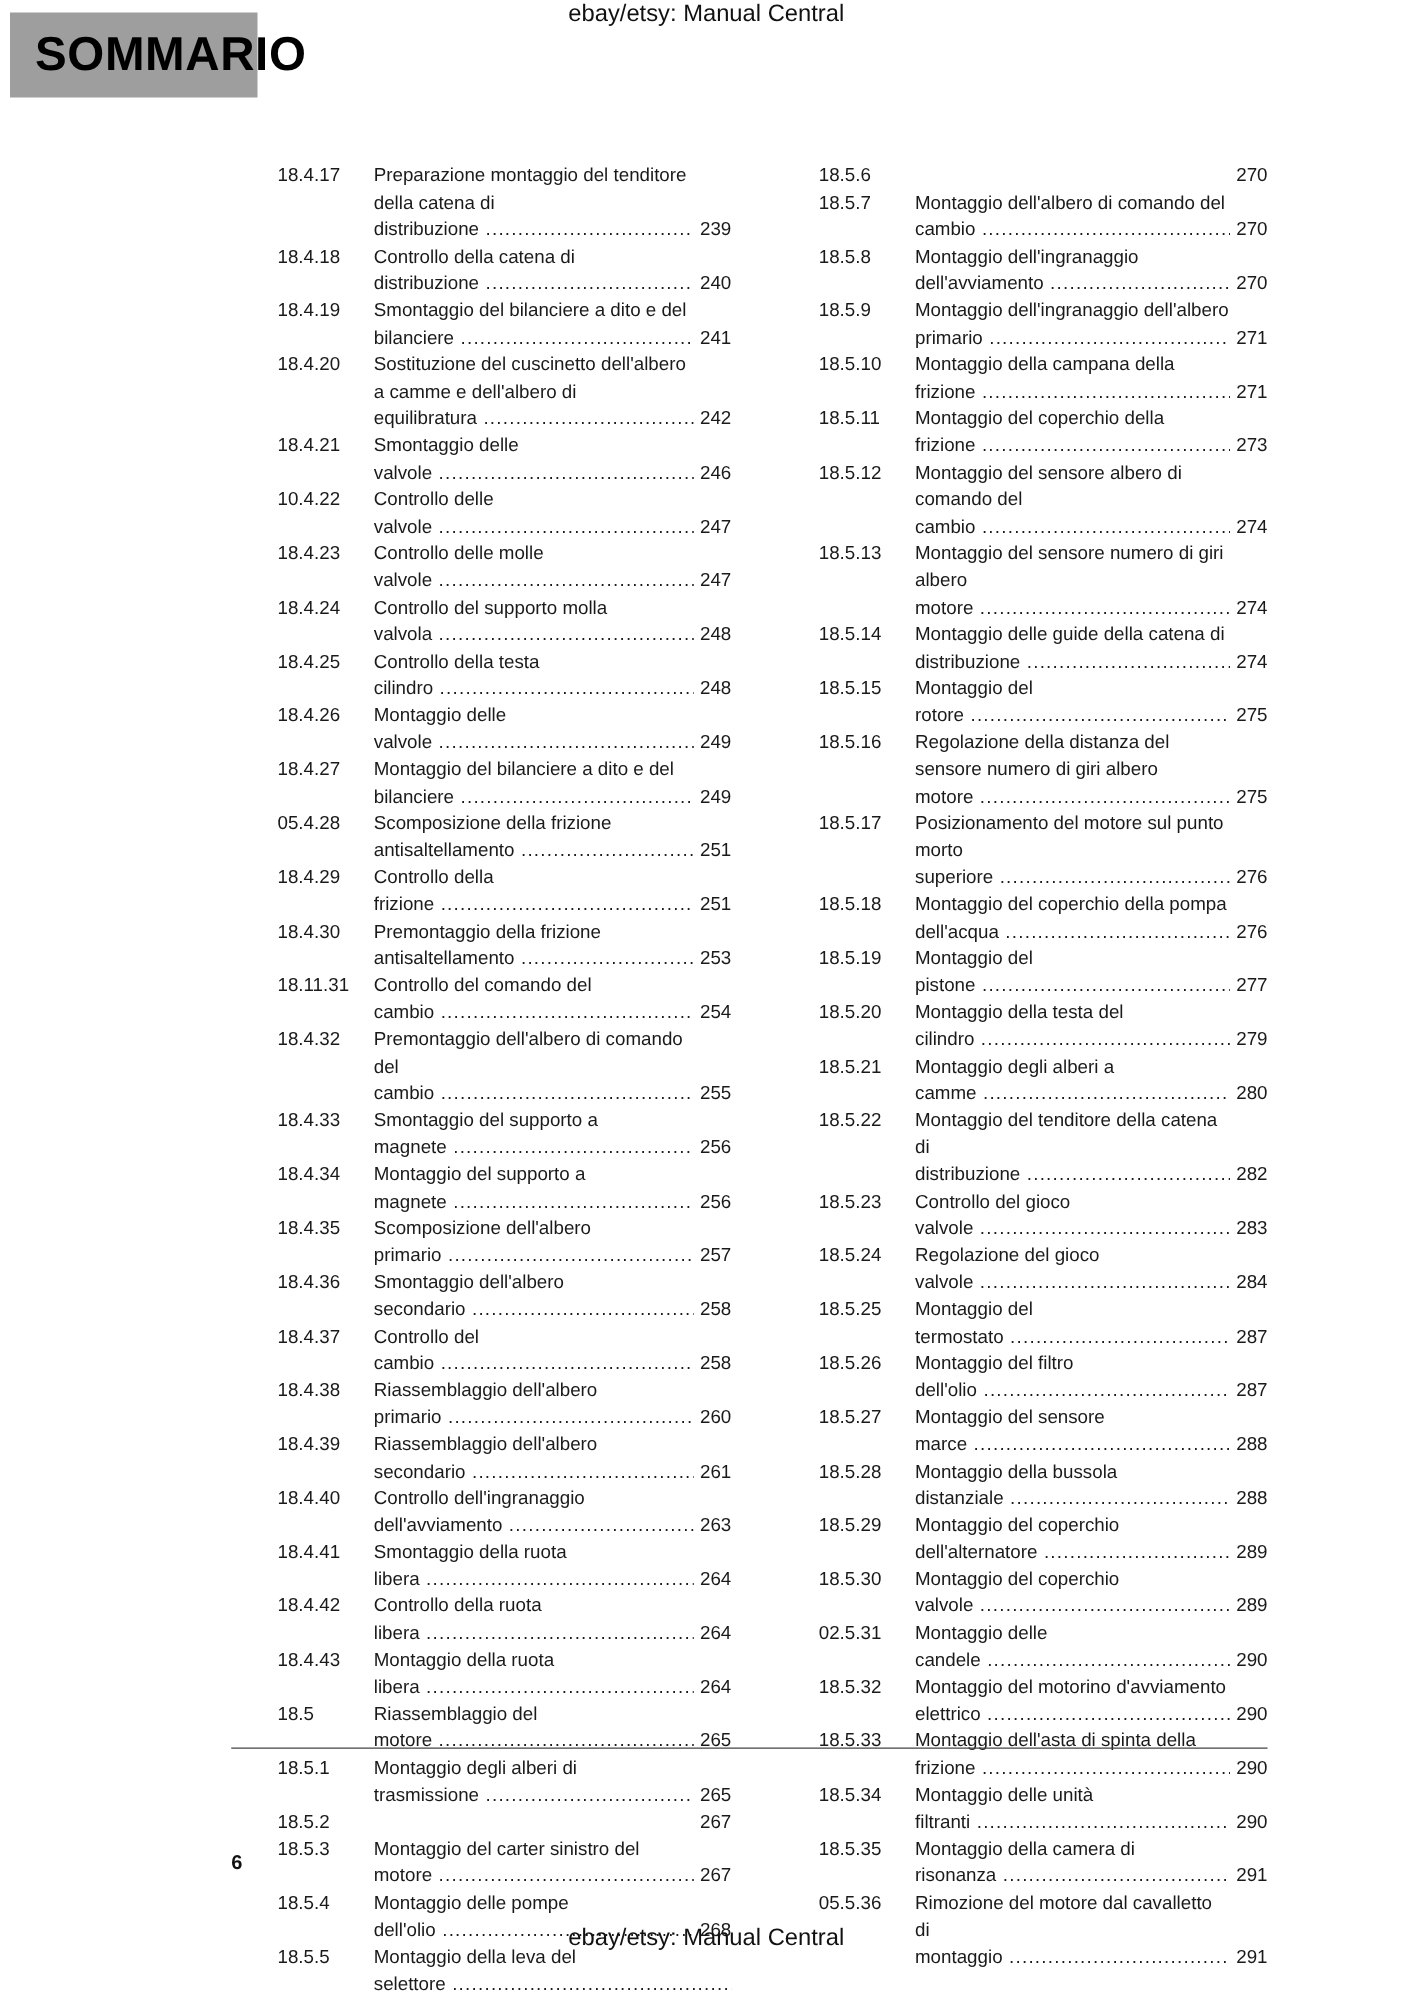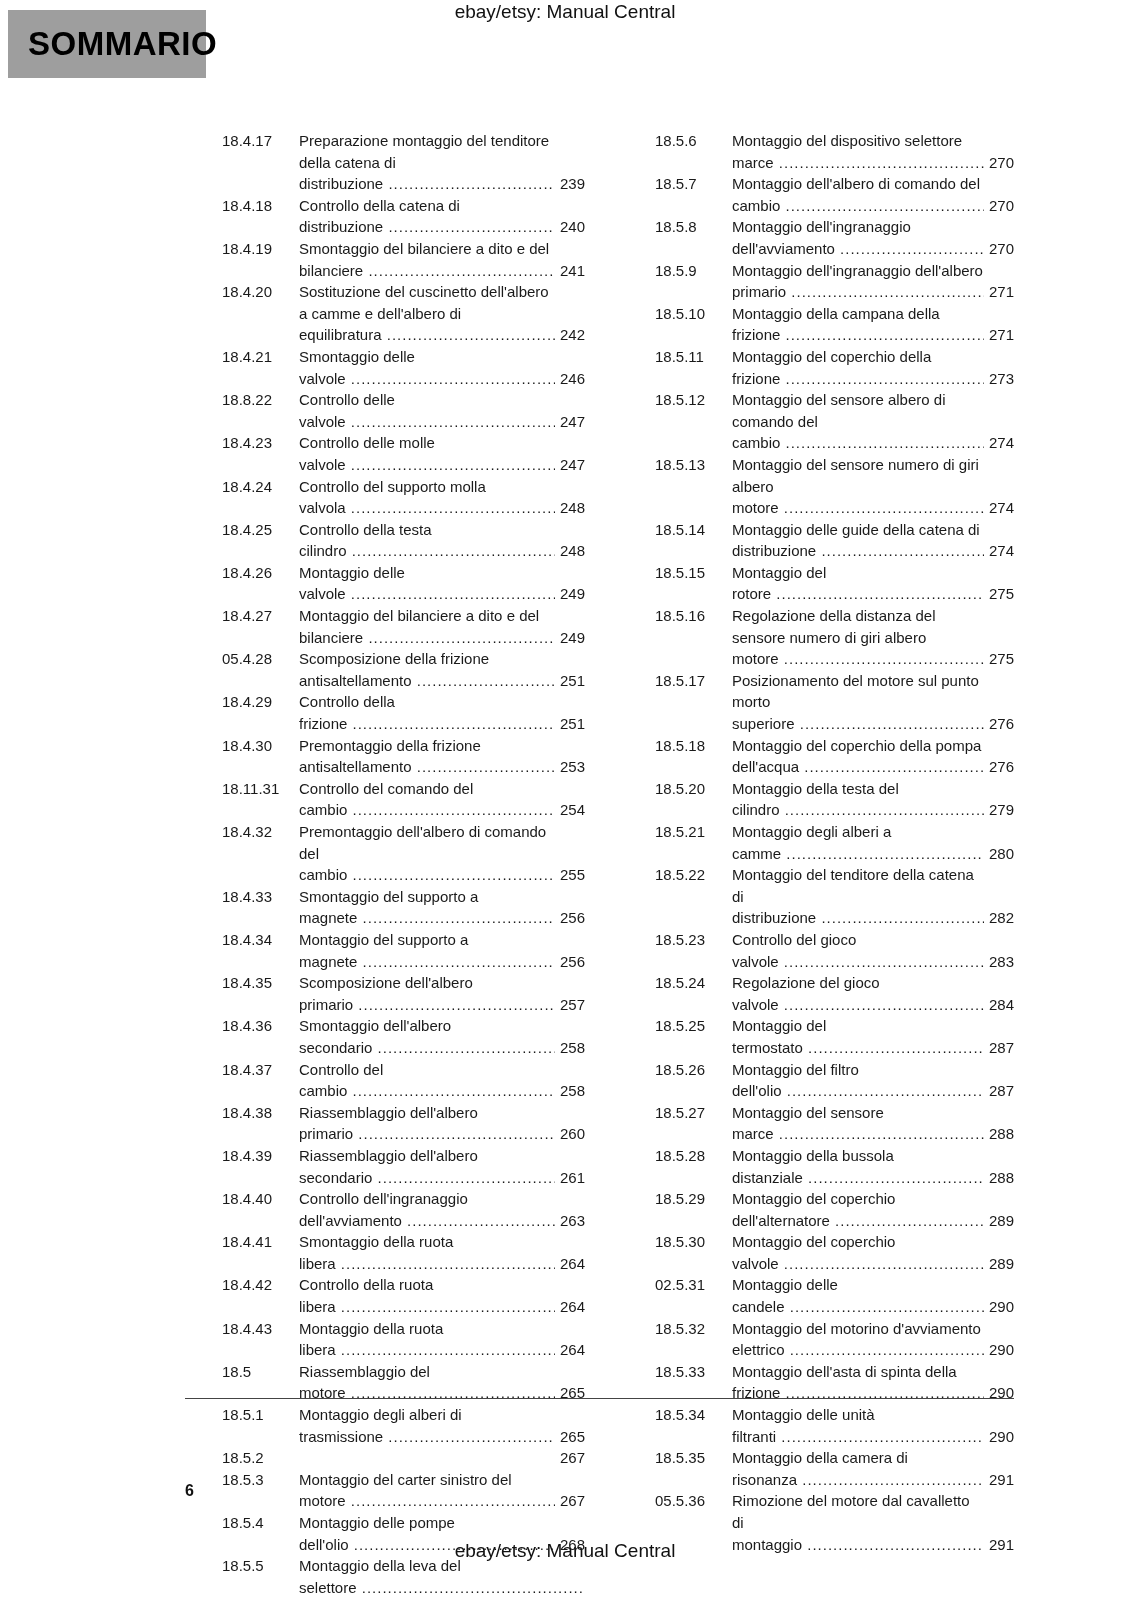--- a/index.html
+++ b/index.html
@@ -10,21 +10,21 @@
   }
   .header-top {
     position:absolute; top:1px; left:0; width:100%;
     text-align:center; font-size:19px; color:#111;
   }
   .sommario-box {
     position:absolute; left:8px; top:10px; width:198px; height:68px;
     background:#9e9e9e; display:flex; align-items:center; padding-left:20px;
   }
   .sommario-box .label {
-    font-size:33px; font-weight:bold; color:#000; letter-spacing:0.5px;
+    font-size:38px; font-weight:bold; color:#000; letter-spacing:0.5px;
   }
   .toc {
     position:absolute; left:222px; top:130px; width:792px;
     display:flex; gap:70px; font-size:15px; line-height:21.6px; color:#1a1a1a;
   }
   .toc-col-left  { width:363px; }
   .toc-col-right { width:359px; }
   .toc-entry { display:grid; grid-template-columns:77px 1fr auto; }
   .toc-num   { align-self:start; }
   .toc-title { overflow:hidden; }
@@ -78,21 +78,21 @@
           <span class="toc-num">18.4.20</span>
           <span class="toc-title">Sostituzione del cuscinetto dell'albero a camme e dell'albero di equilibratura</span>
           <span class="toc-page">242</span>
         </div>
         <div class="toc-entry">
           <span class="toc-num">18.4.21</span>
           <span class="toc-title">Smontaggio delle valvole</span>
           <span class="toc-page">246</span>
         </div>
         <div class="toc-entry">
-          <span class="toc-num">18.8.22</span>
+          <span class="toc-num">10.4.22</span>
           <span class="toc-title">Controllo delle valvole</span>
           <span class="toc-page">247</span>
         </div>
         <div class="toc-entry">
           <span class="toc-num">18.4.23</span>
           <span class="toc-title">Controllo delle molle valvole</span>
           <span class="toc-page">247</span>
         </div>
         <div class="toc-entry">
           <span class="toc-num">18.4.24</span>
@@ -219,21 +219,20 @@
           <span class="toc-page">268</span>
         </div>
         <div class="toc-entry">
           <span class="toc-num">18.5.5</span>
           <span class="toc-title">Montaggio della leva del selettore</span>
         </div>
       </div>
     <div class="toc-col toc-col-right">
         <div class="toc-entry">
           <span class="toc-num">18.5.6</span>
-          <span class="toc-title">Montaggio del dispositivo selettore marce</span>
           <span class="toc-page">270</span>
         </div>
         <div class="toc-entry">
           <span class="toc-num">18.5.7</span>
           <span class="toc-title">Montaggio dell'albero di comando del cambio</span>
           <span class="toc-page">270</span>
         </div>
         <div class="toc-entry">
           <span class="toc-num">18.5.8</span>
           <span class="toc-title">Montaggio dell'ingranaggio dell'avviamento</span>
@@ -283,20 +282,25 @@
           <span class="toc-num">18.5.17</span>
           <span class="toc-title">Posizionamento del motore sul punto morto superiore</span>
           <span class="toc-page">276</span>
         </div>
         <div class="toc-entry">
           <span class="toc-num">18.5.18</span>
           <span class="toc-title">Montaggio del coperchio della pompa dell'acqua</span>
           <span class="toc-page">276</span>
         </div>
         <div class="toc-entry">
+          <span class="toc-num">18.5.19</span>
+          <span class="toc-title">Montaggio del pistone</span>
+          <span class="toc-page">277</span>
+        </div>
+        <div class="toc-entry">
           <span class="toc-num">18.5.20</span>
           <span class="toc-title">Montaggio della testa del cilindro</span>
           <span class="toc-page">279</span>
         </div>
         <div class="toc-entry">
           <span class="toc-num">18.5.21</span>
           <span class="toc-title">Montaggio degli alberi a camme</span>
           <span class="toc-page">280</span>
         </div>
         <div class="toc-entry">

